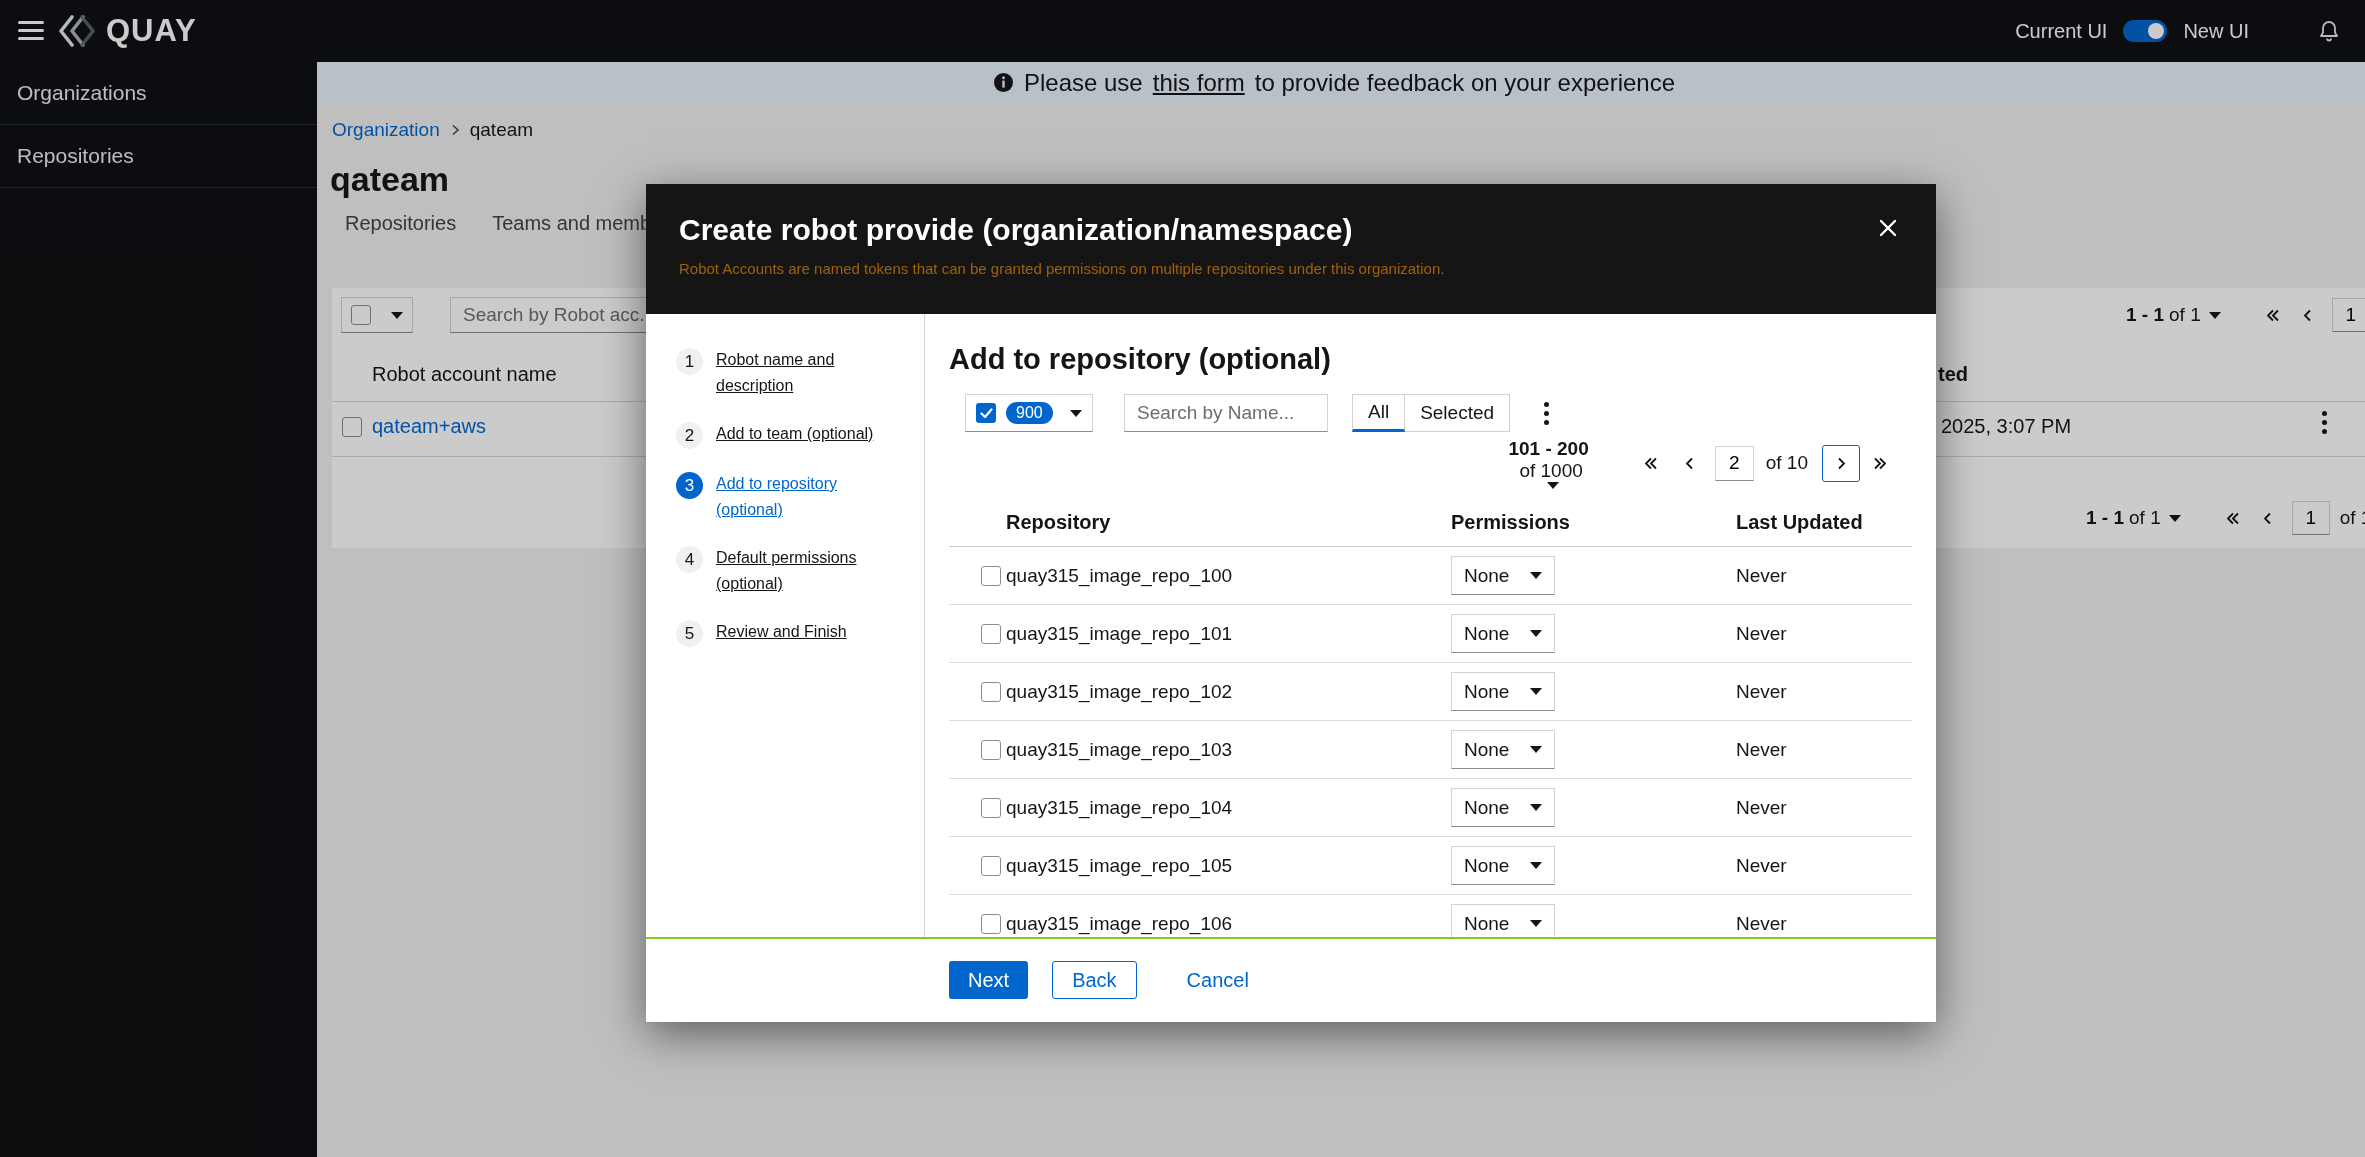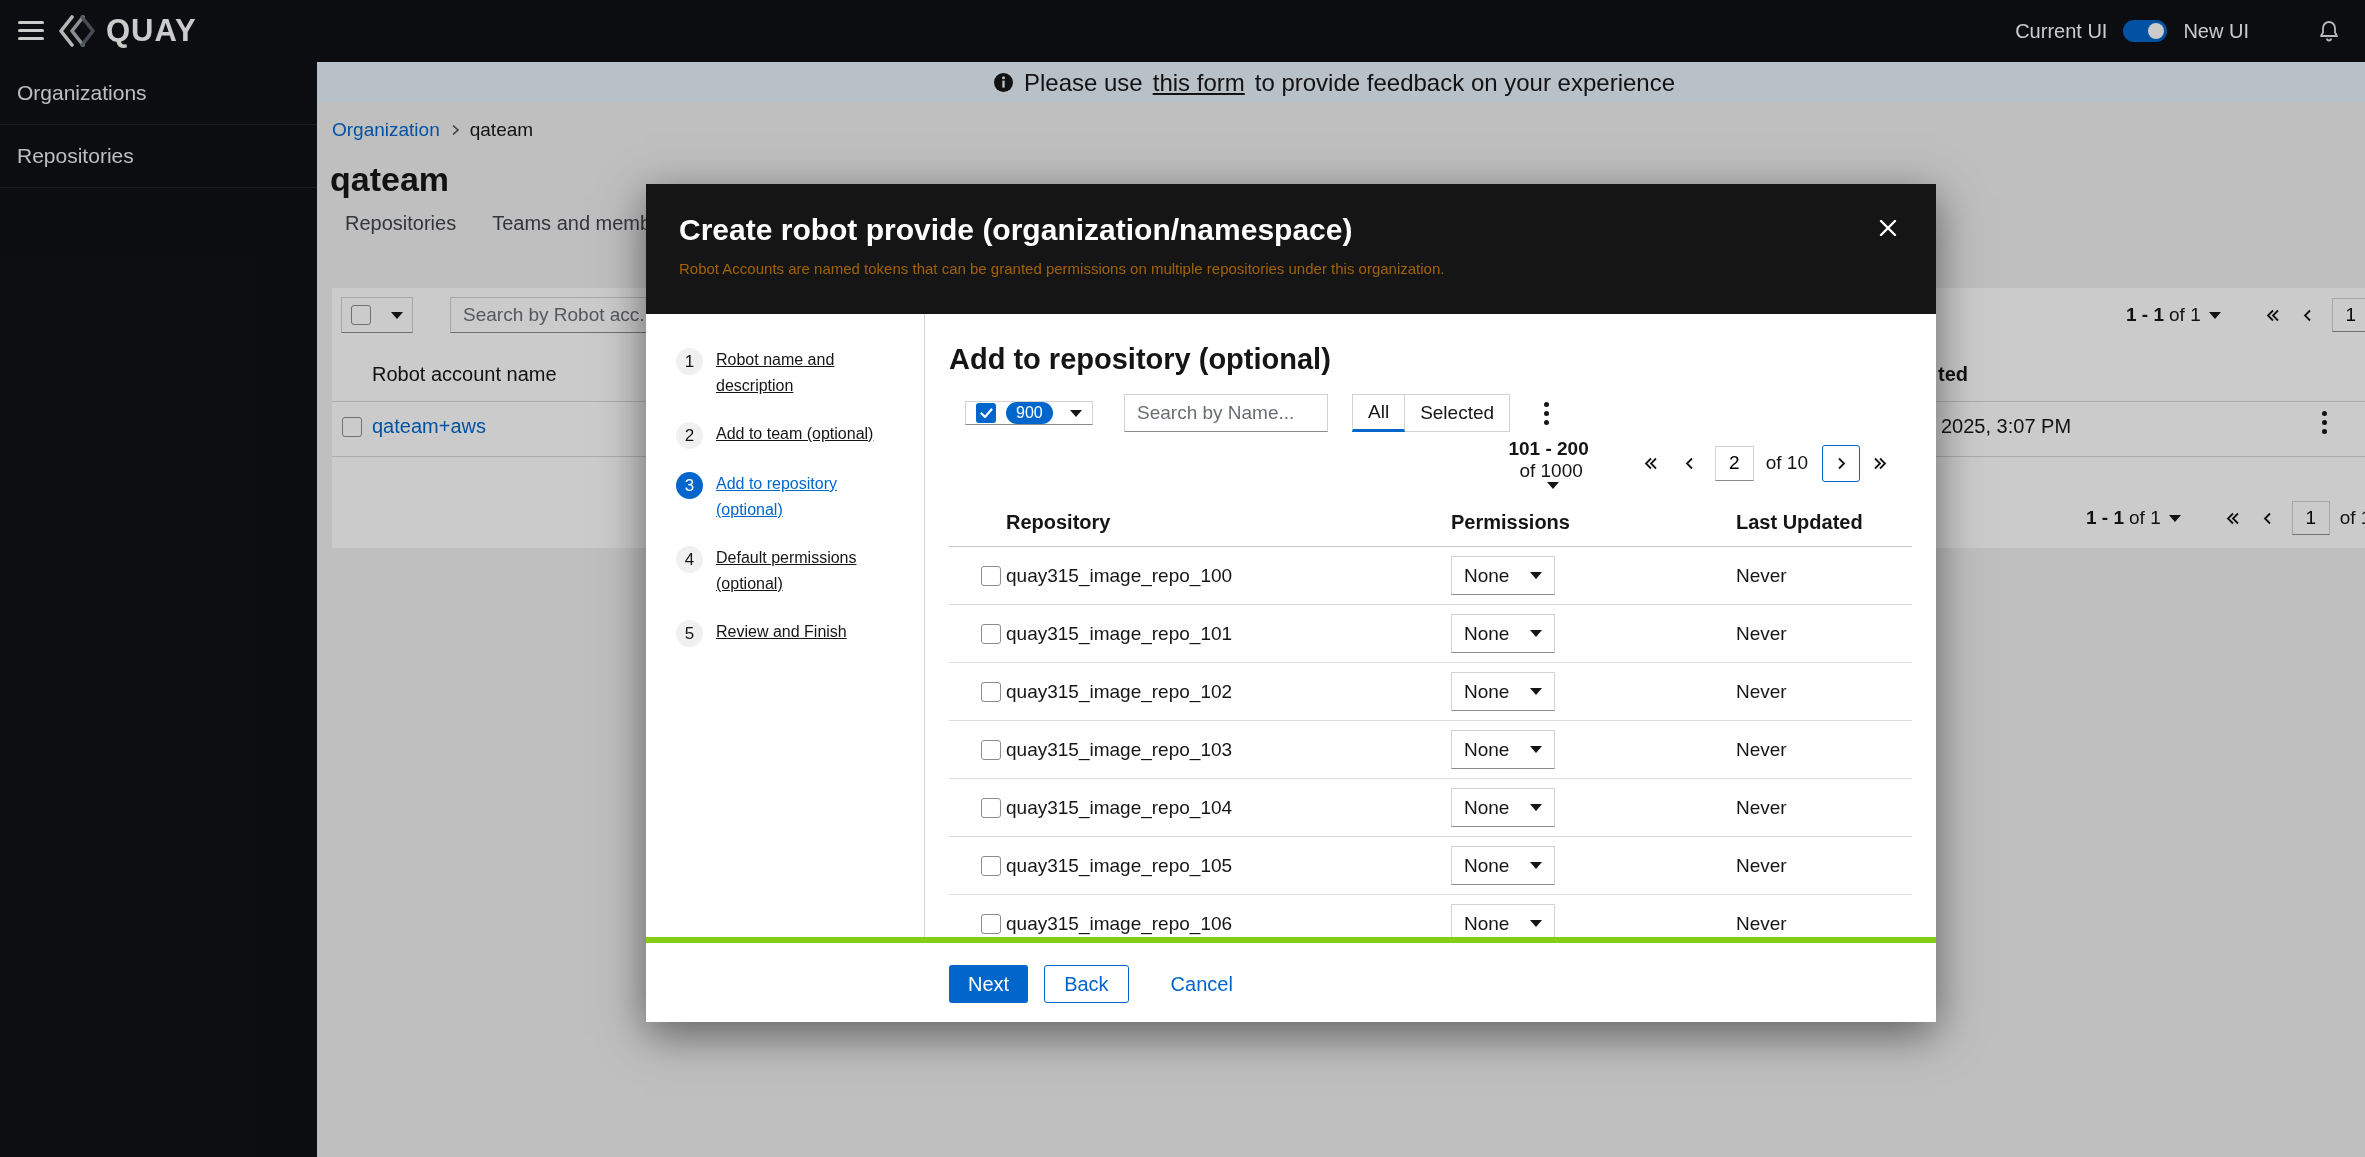--- a/index.html
+++ b/index.html
@@ -73,21 +73,21 @@
   .step { display:flex; gap:13px; padding:11px 10px 11px 30px; align-items:flex-start; cursor:pointer; }
   .step-num { width:27px; height:27px; border-radius:50%; background:#f0f0f0; color:#151515; font-size:17px; display:flex; align-items:center; justify-content:center; flex:none; margin-top:1px; }
   .step-label { font-size:16px; line-height:26px; color:#151515; width:182px;text-decoration:underline; }
   .step.active .step-num { background:#0066cc; color:#ffffff; }
   .step.active .step-label { color:#0066cc; }
 
   .wizard-content { flex:1; padding:28px 24px 0 24px; overflow:hidden; }
   .content-heading { font-size:29px; font-weight:700; line-height:34px; }
 
   .mtoolbar { display:flex; align-items:center; margin-top:18px; height:38px; }
-  .bulk { width:128px; height:24px; margin-left:16px; border:1px solid #d2d2d2; border-bottom-color:#8a8d90; background:#fff; display:flex; align-items:center; gap:10px; padding:0 10px; cursor:pointer; }
+  .bulk { width:128px; height:38px; margin-left:16px; border:1px solid #d2d2d2; border-bottom-color:#8a8d90; background:#fff; display:flex; align-items:center; gap:10px; padding:0 10px; cursor:pointer; }
   .cb-checked { width:20px; height:20px; border-radius:3px; background:#0066cc; display:flex; align-items:center; justify-content:center; flex:none; cursor:pointer; }
   .badge { background:#0066cc; color:#fff; border-radius:12px; padding:2px 10px; font-size:16px; }
   .bulk .caret { margin-left:auto; display:flex; }
   .msearch { width:204px; height:38px; margin-left:31px; }
   .toggle-group { display:flex; margin-left:24px; height:38px; }
   .tg-btn { display:flex; align-items:center; padding:0 15px; font-size:19px; background:#fff; border:1px solid #d2d2d2; color:#151515; cursor:pointer; font-family:inherit; }
   .tg-btn.selected-state { border-bottom:3px solid #0066cc; }
   .tg-btn + .tg-btn { border-left:none; }
   .mkebab { margin-left:30px; }
 
@@ -106,21 +106,21 @@
   .mt-header { display:grid; grid-template-columns:48px 447px 286px 1fr; align-items:center; font-size:20px; font-weight:700; padding:9px 0 12px; border-bottom:1px solid #c8c8c8; }
   .mt-header .h-repo { padding-left:9px; }
   .mt-header .h-perm { padding-left:7px; }
   .mt-header .h-upd { padding-left:6px; }
   .mt-row { display:grid; grid-template-columns:48px 447px 286px 1fr; align-items:center; height:58px; border-bottom:1px solid #dcdcdc; font-size:19px; }
   .mt-row .cb { margin-left:32px; }
   .mt-row .cell-name { padding-left:9px; color:#151515; }
   .perm-select { margin-left:7px; width:104px; height:39px; border:1px solid #d2d2d2; border-bottom-color:#8a8d90; background:#fff; display:flex; align-items:center; justify-content:space-between; padding:0 12px; font-size:19px; cursor:pointer; }
   .cell-upd { padding-left:6px; }
 
-  .modal-footer { flex:none; height:85px; border-top:6px solid #84cc16; background:#fff; display:flex; align-items:flex-start; padding:22px 24px 0 303px; gap:16px; }
+  .modal-footer { flex:none; height:85px; border-top:2px solid #84cc16; background:#fff; display:flex; align-items:flex-start; padding:22px 24px 0 303px; gap:24px; }
   .btn { height:38px; font-size:20px; font-family:inherit; border-radius:3px; cursor:pointer; display:inline-flex; align-items:center; padding:0 19px; }
   .btn-primary { background:#0066cc; color:#fff; border:none; }
   .btn-secondary { background:#fff; color:#0066cc; border:1px solid #0066cc; }
   .btn-link { background:none; border:none; color:#0066cc; padding:0; margin-left:26px; }
 
   svg { display:block; }
 </style>
 </head>
 <body>
 

